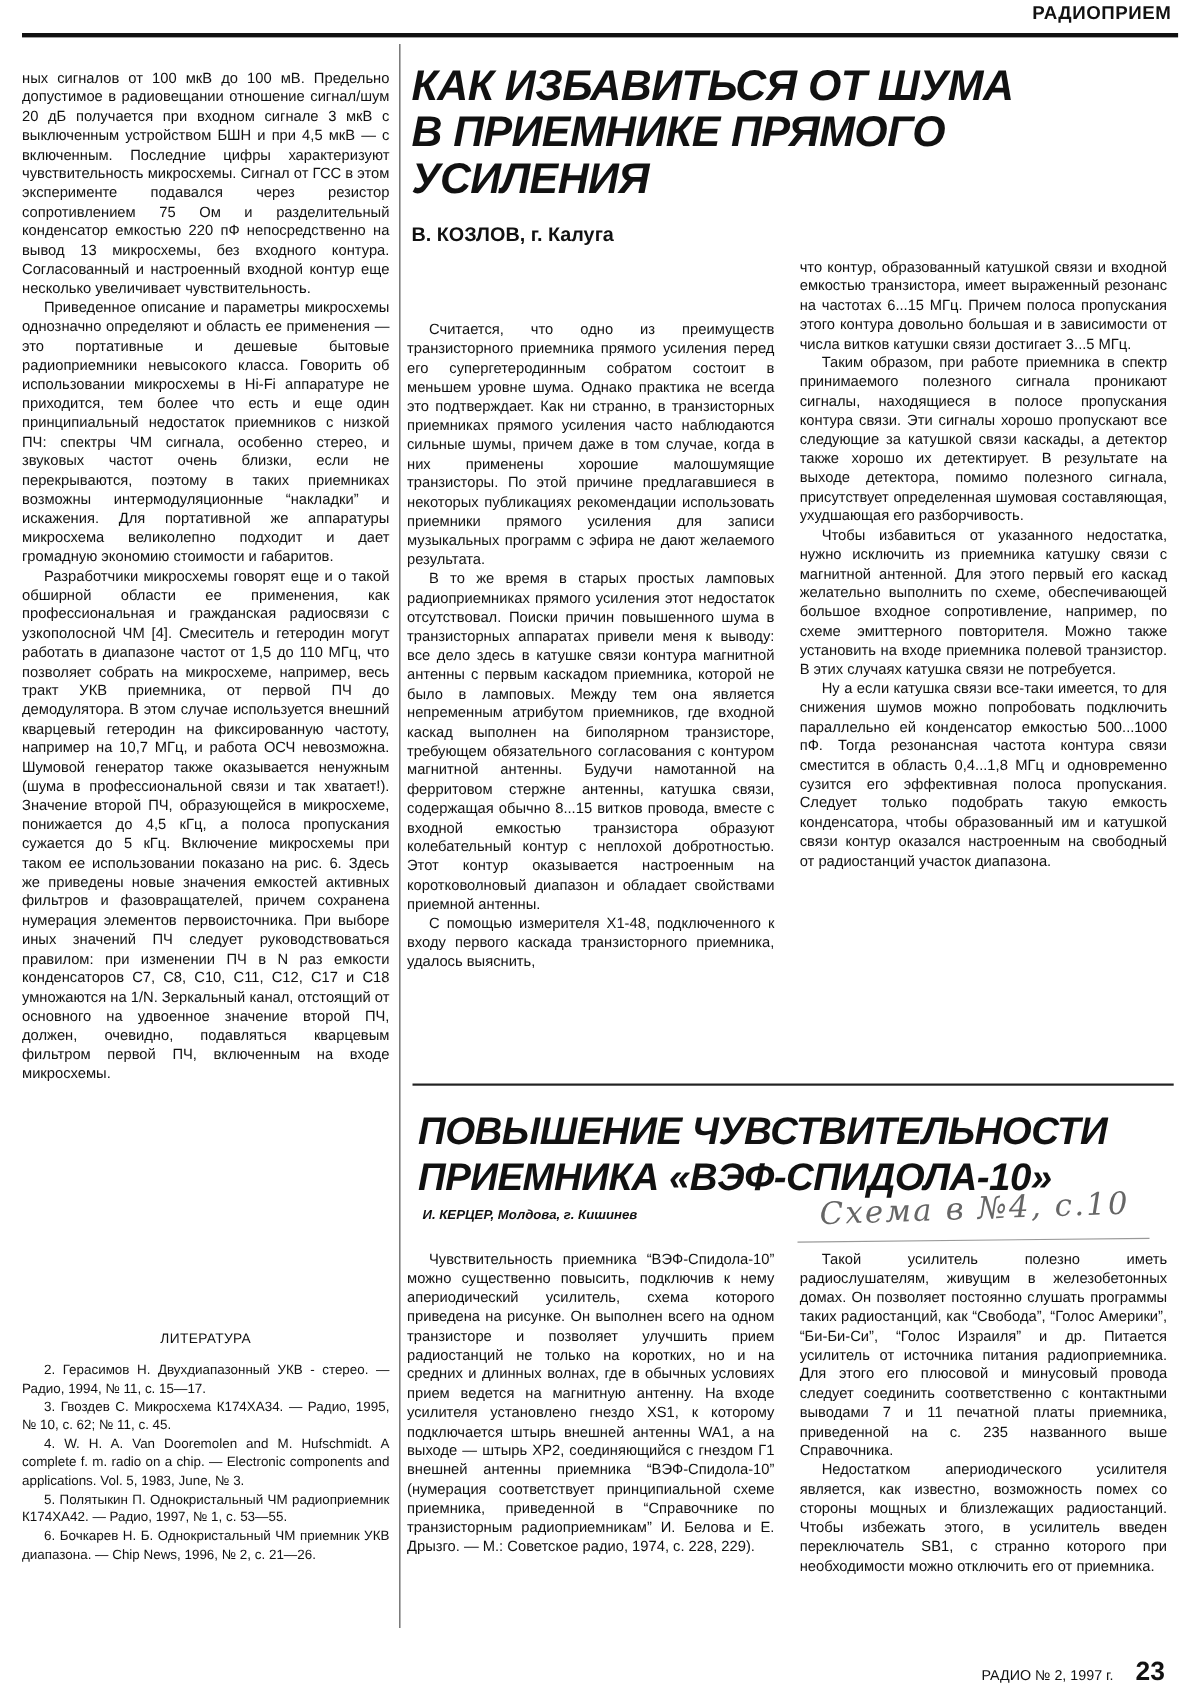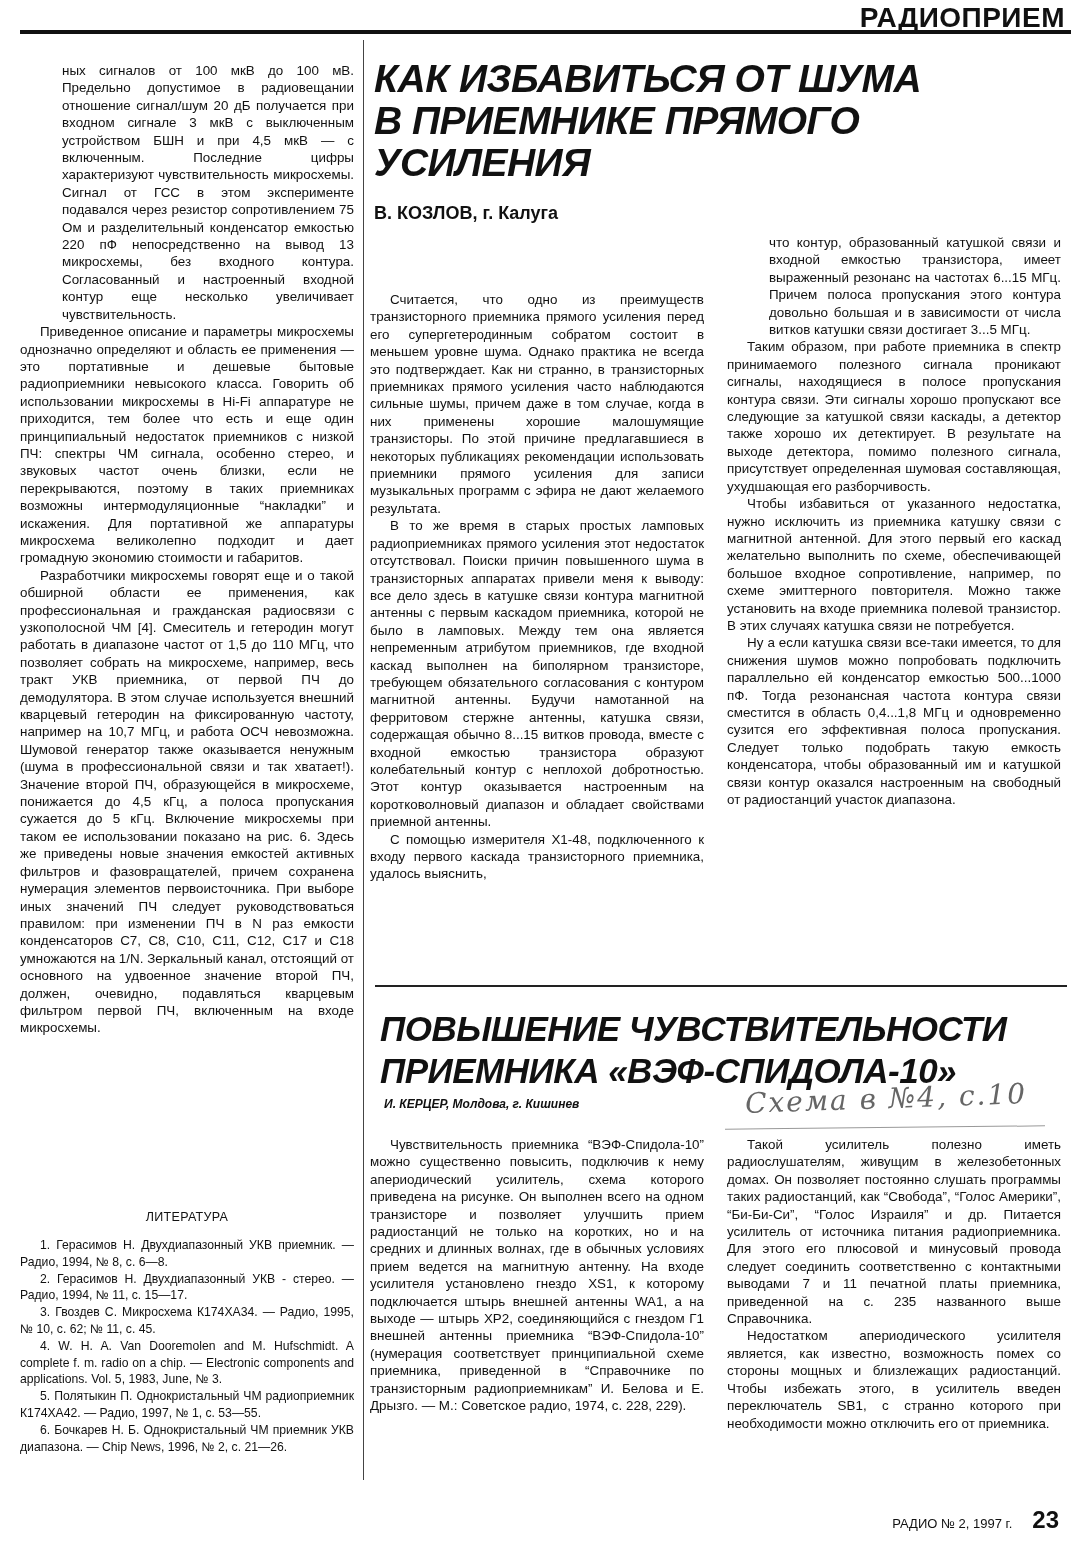--- a/index.html
+++ b/index.html
@@ -10,21 +10,21 @@
       overflow: hidden;
       color: #111111;
       font-family: "Liberation Sans", sans-serif;
     }
     .section-label {
       position: absolute;
       right: 8px;
       top: 2px;
       font-family: "Liberation Sans", sans-serif;
       font-weight: bold;
-      font-size: 28px;
+      font-size: 17px;
       letter-spacing: 0.5px;
       color: #111;
     }
     .top-rule {
       position: absolute;
       left: 20px;
       right: 2px;
       top: 30px;
       height: 4px;
       background: #111;
@@ -38,21 +38,21 @@
       background: #444;
     }
     .col {
       position: absolute;
       font-size: 13.4px;
       line-height: 17.4px;
       text-align: justify;
       hyphens: manual;
     }
     .col p { margin: 0; text-indent: 20px; }
-    .col p.noindent { text-indent: 0; margin-left: 42px; }
+    .col p.noindent { text-indent: 0; }
     #col-left { left: 20px; top: 62px; width: 334px; }
     #col-a1-mid { left: 370px; top: 251px; width: 334px; margin-top: 40px; }
     #col-a1-right { left: 727px; top: 234px; width: 334px; }
     #col-a2-mid { left: 370px; top: 1136px; width: 334px; }
     #col-a2-right { left: 727px; top: 1136px; width: 334px; }
 
     .headline {
       position: absolute;
       font-family: "Liberation Sans", sans-serif;
       font-weight: bold;
@@ -131,21 +131,20 @@
 <div class="vrule"></div>
 
 <div class="col" id="col-left">
   <p class="noindent">ных сигналов от 100 мкВ до 100 мВ. Предельно допустимое в радиовещании отношение сигнал/шум 20 дБ получается при входном сигнале 3 мкВ с выключенным устройством БШН и при 4,5 мкВ — с включенным. Последние цифры характеризуют чувствительность микросхемы. Сигнал от ГСС в этом эксперименте подавался через резистор сопротивлением 75 Ом и разделительный конденсатор емкостью 220 пФ непосредственно на вывод 13 микросхемы, без входного контура. Согласованный и настроенный входной контур еще несколько увеличивает чувствительность.</p>
   <p>Приведенное описание и параметры микросхемы однозначно определяют и область ее применения — это портативные и дешевые бытовые радиоприемники невысокого класса. Говорить об использовании микросхемы в Hi-Fi аппаратуре не приходится, тем более что есть и еще один принципиальный недостаток приемников с низкой ПЧ: спектры ЧМ сигнала, особенно стерео, и звуковых частот очень близки, если не перекрываются, поэтому в таких приемниках возможны интермодуляционные “накладки” и искажения. Для портативной же аппаратуры микросхема великолепно подходит и дает громадную экономию стоимости и габаритов.</p>
   <p>Разработчики микросхемы говорят еще и о такой обширной области ее применения, как профессиональная и гражданская радиосвязи с узкополосной ЧМ [4]. Смеситель и гетеродин могут работать в диапазоне частот от 1,5 до 110 МГц, что позволяет собрать на микросхеме, например, весь тракт УКВ приемника, от первой ПЧ до демодулятора. В этом случае используется внешний кварцевый гетеродин на фиксированную частоту, например на 10,7 МГц, и работа ОСЧ невозможна. Шумовой генератор также оказывается ненужным (шума в профессиональной связи и так хватает!). Значение второй ПЧ, образующейся в микросхеме, понижается до 4,5 кГц, а полоса пропускания сужается до 5 кГц. Включение микросхемы при таком ее использовании показано на рис. 6. Здесь же приведены новые значения емкостей активных фильтров и фазовращателей, причем сохранена нумерация элементов первоисточника. При выборе иных значений ПЧ следует руководствоваться правилом: при изменении ПЧ в N раз емкости конденсаторов С7, С8, С10, С11, С12, С17 и С18 умножаются на 1/N. Зеркальный канал, отстоящий от основного на удвоенное значение второй ПЧ, должен, очевидно, подавляться кварцевым фильтром первой ПЧ, включенным на входе микросхемы.</p>
 </div>
 
 <div class="lit-heading">ЛИТЕРАТУРА</div>
 <div class="refs">
-  <p>1. Герасимов Н. Двухдиапазонный УКВ приемник. — Радио, 1994, № 8, с. 6—8.</p>
   <p>2. Герасимов Н. Двухдиапазонный УКВ - стерео. — Радио, 1994, № 11, с. 15—17.</p>
   <p>3. Гвоздев С. Микросхема К174ХА34. — Радио, 1995, № 10, с. 62; № 11, с. 45.</p>
   <p>4. W. H. A. Van Dooremolen and M. Hufschmidt. A complete f. m. radio on a chip. — Electronic components and applications. Vol. 5, 1983, June, № 3.</p>
   <p>5. Полятыкин П. Однокристальный ЧМ радиоприемник К174ХА42. — Радио, 1997, № 1, с. 53—55.</p>
   <p>6. Бочкарев Н. Б. Однокристальный ЧМ приемник УКВ диапазона. — Chip News, 1996, № 2, с. 21—26.</p>
 </div>
 
 <h1 class="headline" id="a1-title">
   <span>КАК ИЗБАВИТЬСЯ ОТ ШУМА</span><br>
   <span>В ПРИЕМНИКЕ ПРЯМОГО</span><br>

